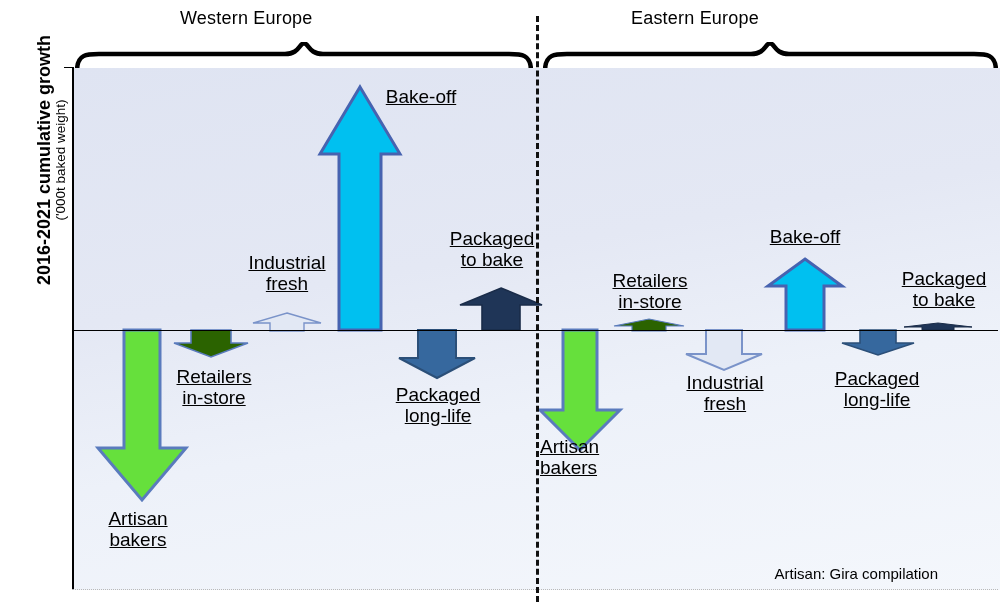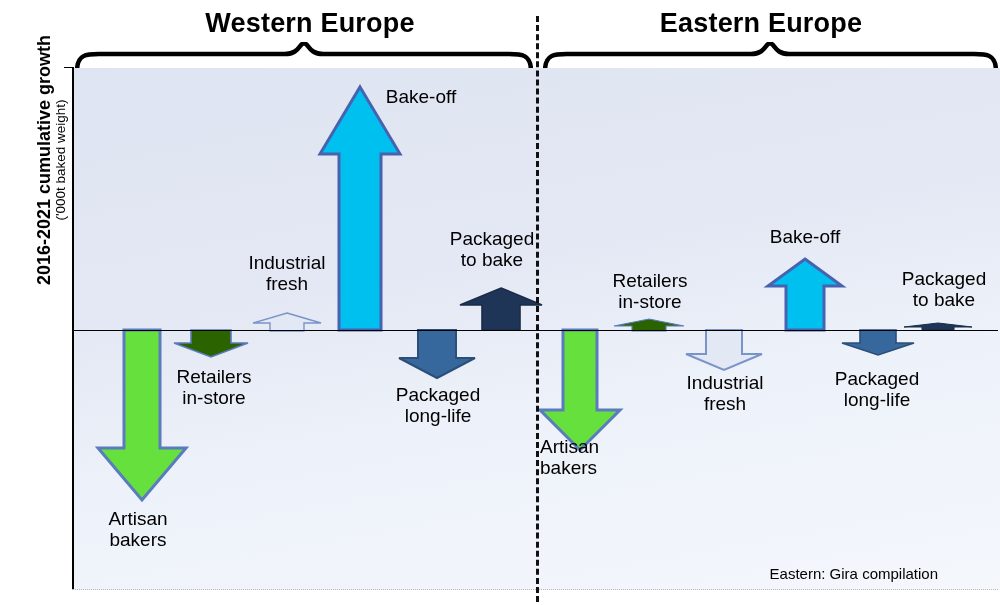--- a/index.html
+++ b/index.html
@@ -1,20 +1,20 @@
 <!DOCTYPE html>
 <html><head>
 <meta charset="utf-8">
 <style>
   html,body{margin:0;padding:0;background:#fff;}
   body{width:1000px;height:605px;position:relative;overflow:hidden;
        font-family:"Liberation Sans",sans-serif;color:#000;}
 
   
-  .section-title{position:absolute;font-weight:bold;font-size:27px;text-align:center;
+  .section-title{position:absolute;font-weight:normal;font-size:18px;
                  white-space:nowrap;letter-spacing:.2px;}
   #west-title{left:180px;top:8px;width:260px;}
   #east-title{left:631px;top:8px;width:260px;}
 
   .brace{position:absolute;top:42px;height:30px;}
   #west-brace{left:75px;width:458px;}
   #east-brace{left:543px;width:455px;}
   .brace svg{display:block;width:100%;height:100%;}
 
   
@@ -40,21 +40,21 @@
   
   #divider{position:absolute;left:536px;top:16px;width:0;height:586px;
            border-left:3px dashed #111;z-index:7;}
 
   
   .arrow{position:absolute;z-index:4;}
   .arrow svg{display:block;width:100%;height:100%;overflow:visible;}
 
   
   .lbl{position:absolute;font-size:19px;line-height:1.12;text-align:center;
-       white-space:pre-line;z-index:8;}
+       white-space:pre-line;z-index:8;text-decoration:underline;}
   .lbl.left{text-align:left;}
 
   #source{position:absolute;right:62px;top:565px;font-size:15px;z-index:9;}
 </style>
 </head>
 <body>
 
 <div class="section-title" id="west-title">Western Europe</div>
 <div class="section-title" id="east-title">Eastern Europe</div>
 
@@ -167,13 +167,13 @@
 long-life</div>
 
 <div class="arrow" style="left:902px;top:322px;width:72px;height:9px;">
   <svg viewBox="0 0 72 9" preserveAspectRatio="none">
     <path d="M36,1 L70,5 L52,5 L52,8 L20,8 L20,5 L2,5 Z" fill="#1f3557" stroke="#1a2c49" stroke-width="1"></path>
   </svg>
 </div>
 <div class="lbl" id="e-tobake-lbl" style="left:884px;top:268px;width:120px;">Packaged
 to bake</div>
 
-<div id="source">Eastern: Gira compilation</div>
+<div id="source">Artisan: Gira compilation</div>
 
 </body></html>

